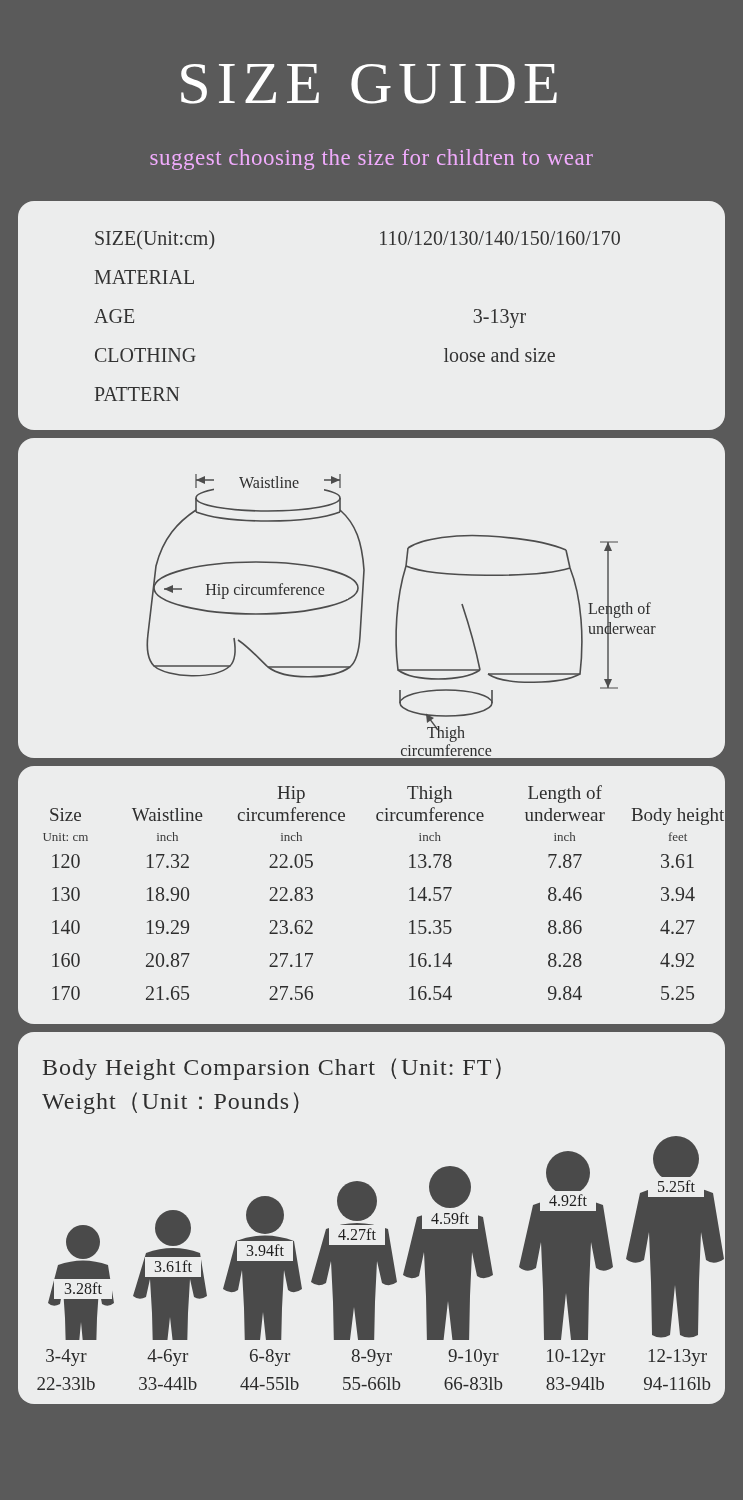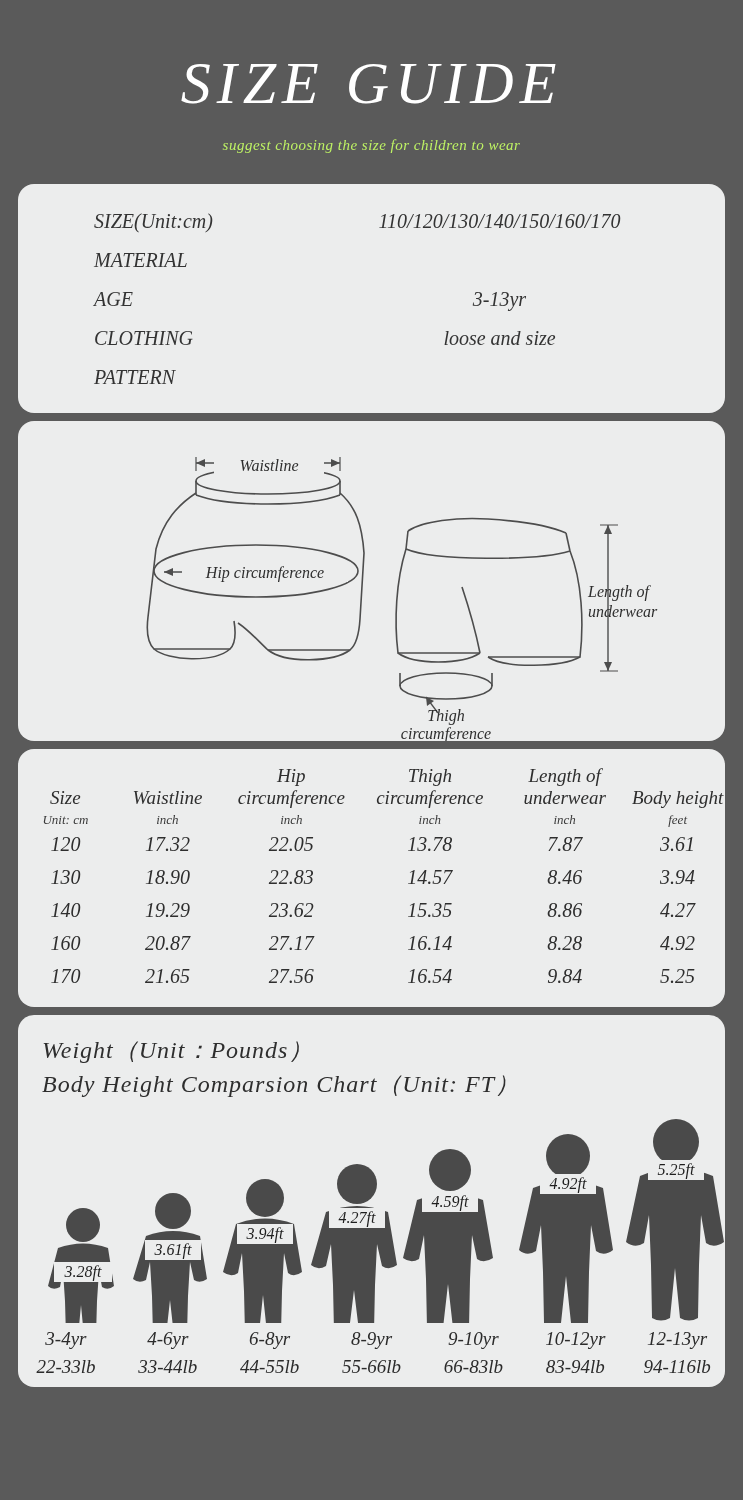--- a/index.html
+++ b/index.html
@@ -12,39 +12,38 @@
     background: #5a5a5a;
     font-family: "Liberation Serif", serif;
     color: #333;
     overflow: hidden;
   }
   .page {
     position: relative;
     width: 743px;
     height: 1500px;
     box-sizing: border-box;
-    font-style: italic;
   }
   
   .header {
     text-align: center;
     padding-top: 52px;
   }
   .title {
     color: #ffffff;
     font-size: 60px;
     letter-spacing: 6px;
     font-family: "Liberation Serif", serif;
     line-height: 1.05;
   }
   .subtitle {
-    color: #bef264;
-    font-size: 15px;
+    color: #f0abfc;
+    font-size: 23px;
     letter-spacing: 0.5px;
-    margin-top: 22px;
+    margin-top: 30px;
     font-family: "Liberation Serif", serif;
   }
   
   .panel {
     background: #eceded;
     border-radius: 16px;
     margin: 0 18px 8px 18px;
     box-sizing: border-box;
   }
   
@@ -306,22 +305,22 @@
           <td>27.56</td>
           <td>16.54</td>
           <td>9.84</td>
           <td>5.25</td>
         </tr>
       </tbody>
     </table>
   </div>
 
   <div class="panel chart">
+    <div class="chart-title">Body Height Comparsion Chart（Unit: FT）</div>
     <div class="chart-title">Weight（Unit：Pounds）</div>
-    <div class="chart-title">Body Height Comparsion Chart（Unit: FT）</div>
 
     <div class="figures">
       <svg width="707" height="215" viewBox="0 0 707 215">
         <g fill="#4a4a4a">
 
           <g>
             <circle cx="65" cy="117" r="17"></circle>
             <path d="M40 140 q25 -9 50 0 l6 38 q-6 5 -12 1 l-3 -16 l-2 30 l-1 36 q-7 4 -12 0 l-3 -32 l-3 32 q-6 4 -12 0 l-1 -36 l-2 -30 l-3 16 q-7 4 -12 -1 z"></path>
           </g>
 

